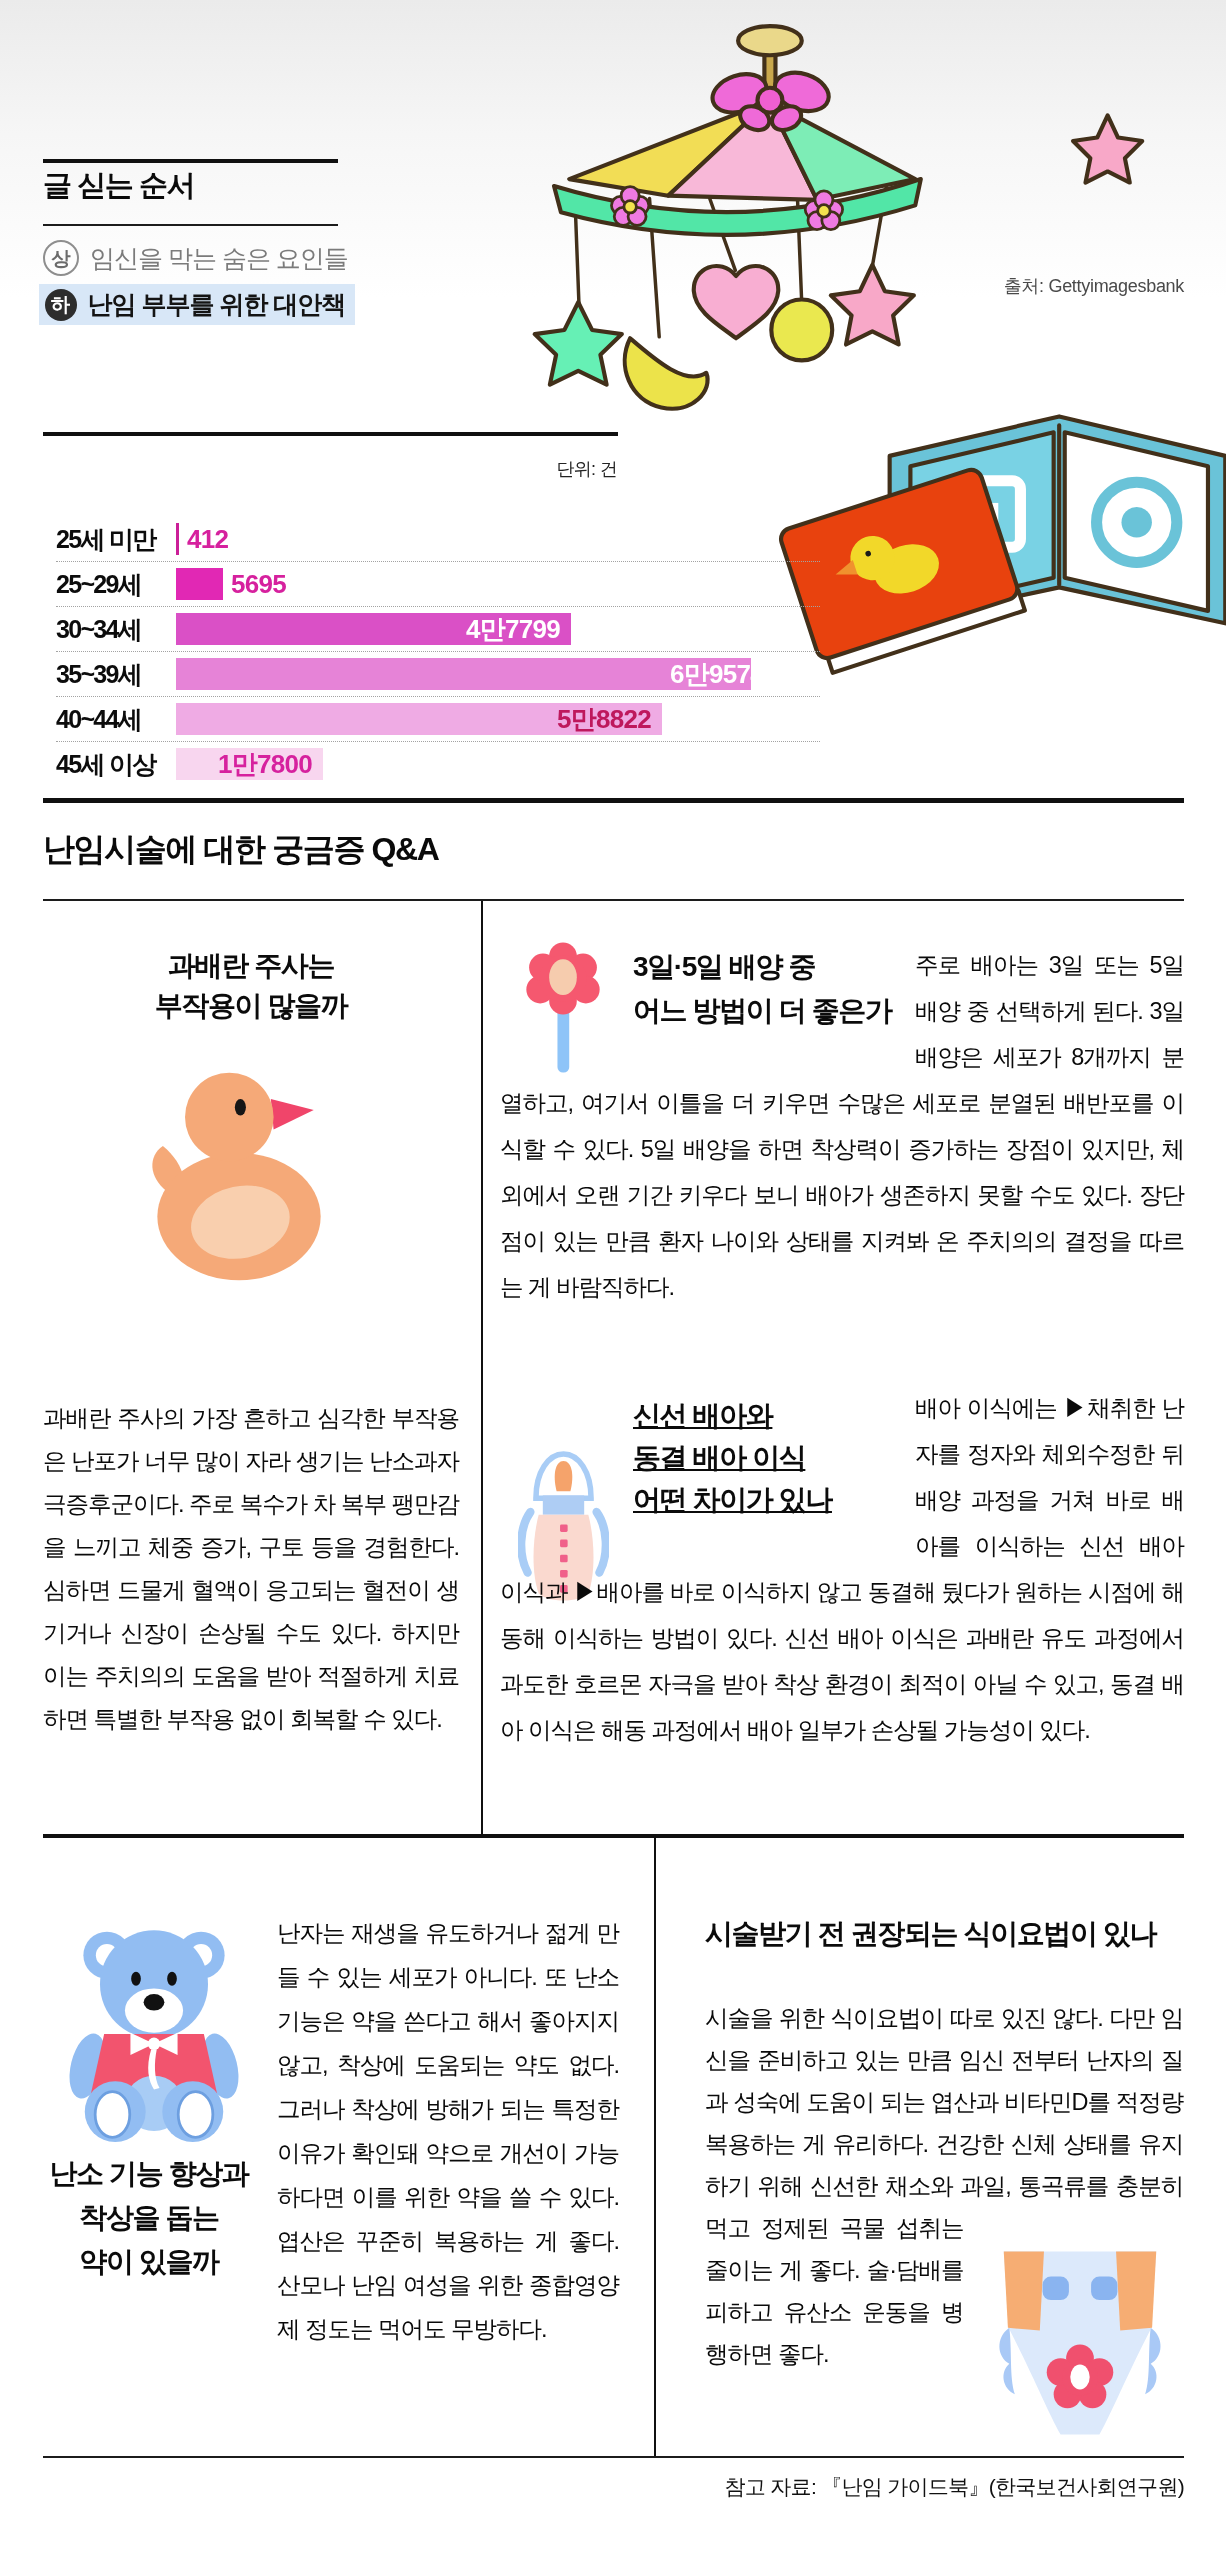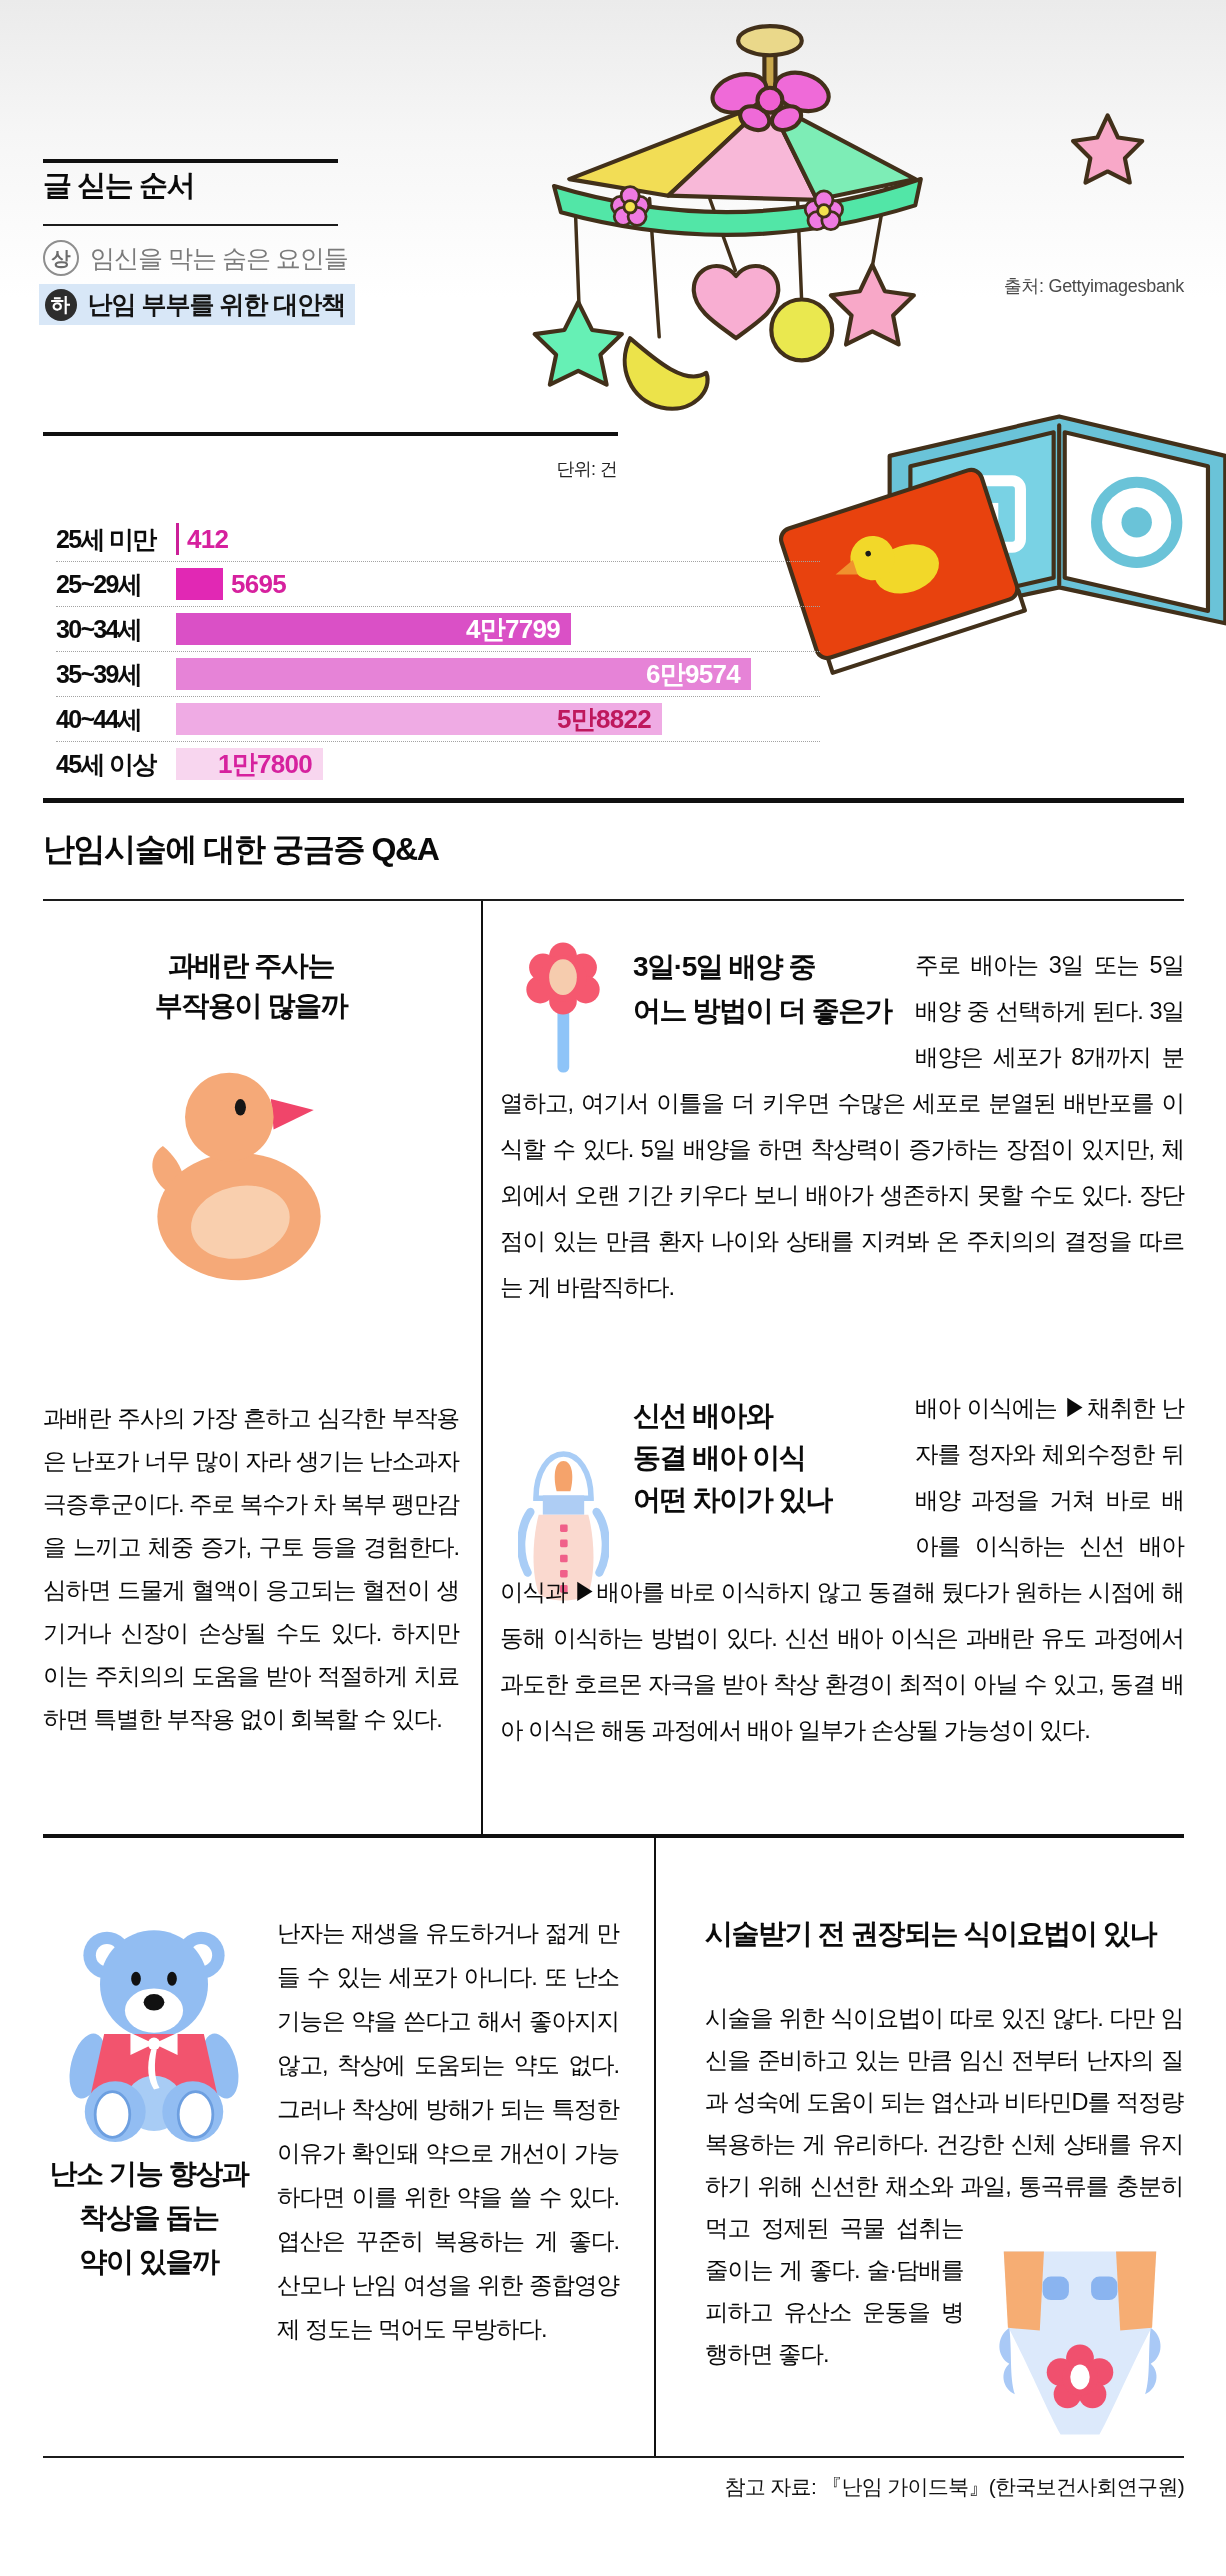--- a/index.html
+++ b/index.html
@@ -170,21 +170,21 @@
         <span class="cval" style="color: rgb(214, 33, 158); left: 175px;">5695</span>
       </div>
       <div class="crow">
         <span class="clabel">30~34세</span>
         <div class="cbar" style="width: 395px; background: rgb(218, 80, 198);"></div>
         <span class="cval cval-in" style="color: rgb(255, 255, 255); left: 120px; width: 384px;">4만7799</span>
       </div>
       <div class="crow">
         <span class="clabel">35~39세</span>
         <div class="cbar" style="width: 575px; background: rgb(230, 131, 215);"></div>
-        <span class="cval cval-in" style="color: rgb(255, 255, 255); left: 120px; width: 564px;">6만9574</span>
+        <span class="cval cval-in" style="color: rgb(255, 255, 255); left: 120px; width: 564px; padding-left: 24px;">6만9574</span>
       </div>
       <div class="crow">
         <span class="clabel">40~44세</span>
         <div class="cbar" style="width: 486px; background: rgb(239, 171, 228);"></div>
         <span class="cval cval-in" style="color: #be185d; left: 120px; width: 475px;">5만8822</span>
       </div>
       <div class="crow">
         <span class="clabel">45세 이상</span>
         <div class="cbar" style="width: 147px; background: rgb(248, 214, 239);"></div>
         <span class="cval cval-in" style="color: rgb(214, 33, 158); left: 120px; width: 136px;">1만7800</span>
@@ -241,21 +241,21 @@
     <g fill="#f0608a">
       <rect x="61" y="126" width="11" height="11" rx="2"></rect>
         <rect x="61" y="148" width="11" height="11" rx="2"></rect>
       <rect x="61" y="170" width="11" height="11" rx="2"></rect>
         <rect x="61" y="192" width="11" height="11" rx="2"></rect>
       <rect x="61" y="214" width="11" height="11" rx="2"></rect>
     </g>
   </svg>
   <div id="q3-flow" class="abs qbody">
     <div id="q3-head">
-      <div class="qtitle" style="white-space: pre-line;">신선 배아와
+      <div class="qtitle" style="white-space: pre-line; text-decoration: underline;">신선 배아와
 동결 배아 이식
 어떤 차이가 있나</div>
     </div><span>배아 이식에는 ▶채취한 난자를 정자와 체외수정한 뒤 배양 과정을 거쳐 바로 배아를 이식하는 신선 배아 이식과 ▶배아를 바로 이식하지 않고 동결해 뒀다가 원하는 시점에 해동해 이식하는 방법이 있다. 신선 배아 이식은 과배란 유도 과정에서 과도한 호르몬 자극을 받아 착상 환경이 최적이 아닐 수 있고, 동결 배아 이식은 해동 과정에서 배아 일부가 손상될 가능성이 있다.</span>
   </div>
 
   <svg class="abs" style="left:64px;top:1915px;" width="180" height="232" viewBox="0 0 260 335">
     <circle cx="62" cy="58" r="34" fill="#92bdf2"></circle>
       <circle cx="198" cy="58" r="34" fill="#92bdf2"></circle>
     <circle cx="62" cy="58" r="16" fill="#ffffff"></circle>
       <circle cx="198" cy="58" r="16" fill="#ffffff"></circle>

